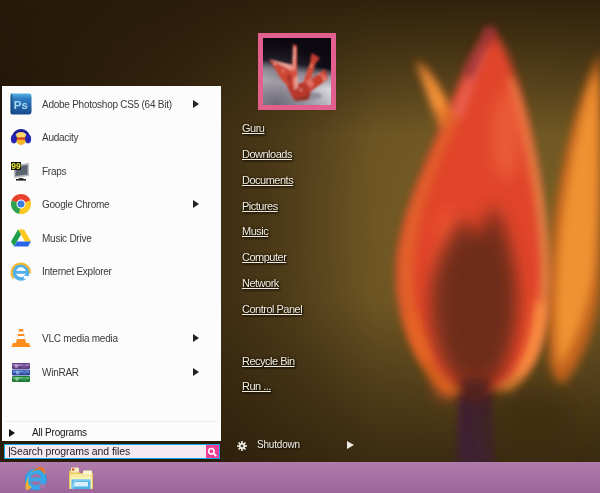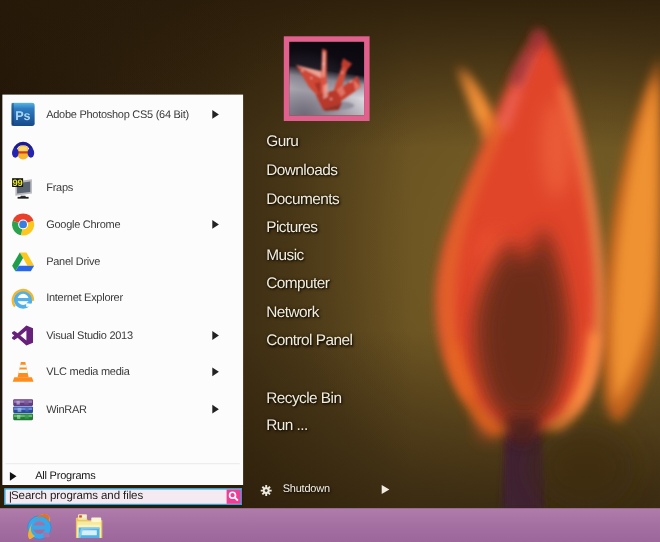--- a/index.html
+++ b/index.html
@@ -17,22 +17,22 @@
   #sep{position:absolute;left:5px;top:421px;width:213px;height:1px;background:#ececec;}
   #allprog{position:absolute;left:2px;top:424px;width:177px;height:17px;padding-left:44px;}
   #allprog .arr{position:absolute;left:7px;top:4.5px;width:0;height:0;
     border-left:6px solid #111;border-top:4.5px solid transparent;border-bottom:4.5px solid transparent;}
   #allprog .t{position:absolute;left:30px;top:0;height:17px;line-height:17px;font-size:10px;letter-spacing:-0.2px;color:#151515;}
   #sstrip{position:absolute;left:0;top:441px;width:221px;height:21px;background:#2b1e09;}
   #sbox{position:absolute;left:4px;top:444px;width:214px;height:13px;background:#f6eaf2;
     border:1px solid #0ea5e9;}
   #sbox .st{position:absolute;left:5px;top:0;height:13px;line-height:13px;font-size:10.5px;letter-spacing:-0.1px;color:#222;white-space:nowrap;}
   #sbtn{position:absolute;left:201px;top:0;width:13px;height:13px;background:#ee3f96;}
-  .ritem{position:absolute;left:242px;height:14px;line-height:14px;font-size:14px;letter-spacing:-0.5px;color:#f2ecdc;
-    text-shadow:1px 1px 2px rgba(0,0,0,0.9),0 0 3px rgba(0,0,0,0.55);white-space:nowrap;}
+  .ritem{position:absolute;left:242px;height:14px;line-height:14px;font-size:11px;letter-spacing:-0.5px;color:#f2ecdc;
+    text-shadow:1px 1px 2px rgba(0,0,0,0.9),0 0 3px rgba(0,0,0,0.55);white-space:nowrap;text-decoration:underline;}
   #tile{position:absolute;left:258px;top:33px;width:68px;height:67px;border:5px solid #e2608e;}
   #shut{position:absolute;left:230px;top:436px;width:140px;height:18px;}
   #shut .t{position:absolute;left:27px;top:2.5px;font-size:10px;letter-spacing:-0.2px;color:#f4f0e6;
     text-shadow:1px 1px 2px rgba(0,0,0,0.9);}
   #shutarrow{position:absolute;left:347px;top:441px;width:0;height:0;
     border-left:7px solid #f0ece2;border-top:4px solid transparent;border-bottom:4px solid transparent;}
   #taskbar{position:absolute;left:0;top:462px;width:600px;height:31px;
     background:linear-gradient(#b07cab,#a470a2 50%,#9c669b);}
 </style>
 </head>
@@ -148,20 +148,21 @@
     </div>
 <div class="prow" style="top:121.0px">
       <span class="picon"><svg width="22" height="22" viewBox="0 0 22 22">
           <ellipse cx="11" cy="12.5" rx="5.5" ry="6.5" fill="#f7b52a"></ellipse>
           <ellipse cx="11" cy="10" rx="4" ry="3" fill="#fbd96a"></ellipse>
           <path d="M5.5,12.5 L16.5,12.5" stroke="#d43d1a" stroke-width="2.2"></path>
           <path d="M3.4,10.5 A7.8,7.8 0 0,1 18.6,10.5" fill="none" stroke="#1c1c90" stroke-width="3"></path>
           <ellipse cx="3.9" cy="13" rx="3" ry="4.4" fill="#2525b0"></ellipse>
           <ellipse cx="18.1" cy="13" rx="3" ry="4.4" fill="#2525b0"></ellipse>
         </svg></span>
+      <span class="ptext">Audacity</span>
     </div>
 <div class="prow" style="top:154.5px">
       <span class="picon"><svg width="22" height="22" viewBox="0 0 22 22">
           <path d="M4,5 L19,3 L19,16 L4,18 Z" fill="#b9b9bd"></path>
           <path d="M5.5,6.5 L17.5,5 L17.5,14.5 L5.5,16 Z" fill="#5a6470"></path>
           <path d="M9,18 L13,18 L14,20 L8,20 Z" fill="#333"></path>
           <rect x="6" y="19" width="10" height="1.6" fill="#222"></rect>
           <rect x="1" y="2" width="10" height="8" fill="#111"></rect>
           <text x="6" y="9.2" font-family="Liberation Sans" font-size="8.5" font-weight="bold" fill="#e8e82a" text-anchor="middle">99</text>
         </svg></span>
@@ -178,38 +179,31 @@
         </svg></span>
       <span class="ptext">Google Chrome</span>
       <span class="parrow"></span>
     </div>
 <div class="prow" style="top:221.5px">
       <span class="picon"><svg width="22" height="22" viewBox="0 0 22 22">
           <path d="M8,2.5 L14,2.5 L21,14.5 L15,14.5 Z" fill="#fcc81e"></path>
           <path d="M8,2.5 L1,14.5 L4,19.5 L11,7.5 Z" fill="#1e9e4a"></path>
           <path d="M4,19.5 L7,14.5 L21,14.5 L18,19.5 Z" fill="#2a66e8"></path>
         </svg></span>
-      <span class="ptext">Panel Drive</span>
+      <span class="ptext">Music Drive</span>
     </div>
 <div class="prow" style="top:255.0px">
       <span class="picon"><svg width="22" height="22" viewBox="0 0 22 22">
           <circle cx="11" cy="12.2" r="6.8" fill="none" stroke="#52b0e8" stroke-width="3.5"></circle>
           <rect x="4.4" y="10.9" width="13.4" height="2.9" fill="#52b0e8"></rect>
           <path d="M13.8,15.6 L18.4,15.6 L18.4,18.8 L13.8,18.8 Z" fill="#fff"></path>
           <path d="M13.8,15.4 C15.8,14.8 17.2,13.8 18,12.6 L18,16.2 C16.8,15.8 15.4,15.6 13.8,15.4 Z" fill="#52b0e8"></path>
           <path d="M3.6,18.6 A9.2,9.2 0 1 1 20,13.4" fill="none" stroke="#f2b730" stroke-width="2.1"></path>
         </svg></span>
       <span class="ptext">Internet Explorer</span>
-    </div>
-<div class="prow" style="top:288.5px">
-      <span class="picon"><svg width="22" height="22" viewBox="0 0 22 22">
-          <path d="M14,2 L20,4.5 L20,17.5 L14,20 L6,13 L3,15 L1,14 L1,8 L3,7 L6,9 L14,2 Z M8.5,11 L14,15.5 L14,6.5 Z M1,9.5 L1,12.5 L3,11 Z" fill="#68217a" fill-rule="evenodd"></path>
-        </svg></span>
-      <span class="ptext">Visual Studio 2013</span>
-      <span class="parrow"></span>
     </div>
 <div class="prow" style="top:322.0px">
       <span class="picon"><svg width="22" height="22" viewBox="0 0 22 22">
           <path d="M9,2 L13,2 L16,16 L6,16 Z" fill="#ff8d1e"></path>
           <path d="M7.6,9 L14.4,9 L15.1,12 L6.9,12 Z" fill="#fff"></path>
           <path d="M8.5,4.5 L13.5,4.5 L14,7 L8,7 Z" fill="#fff"></path>
           <path d="M3,16 L19,16 L20.5,20 L1.5,20 Z" fill="#ff8d1e"></path>
         </svg></span>
       <span class="ptext">VLC media media</span>
       <span class="parrow"></span>

